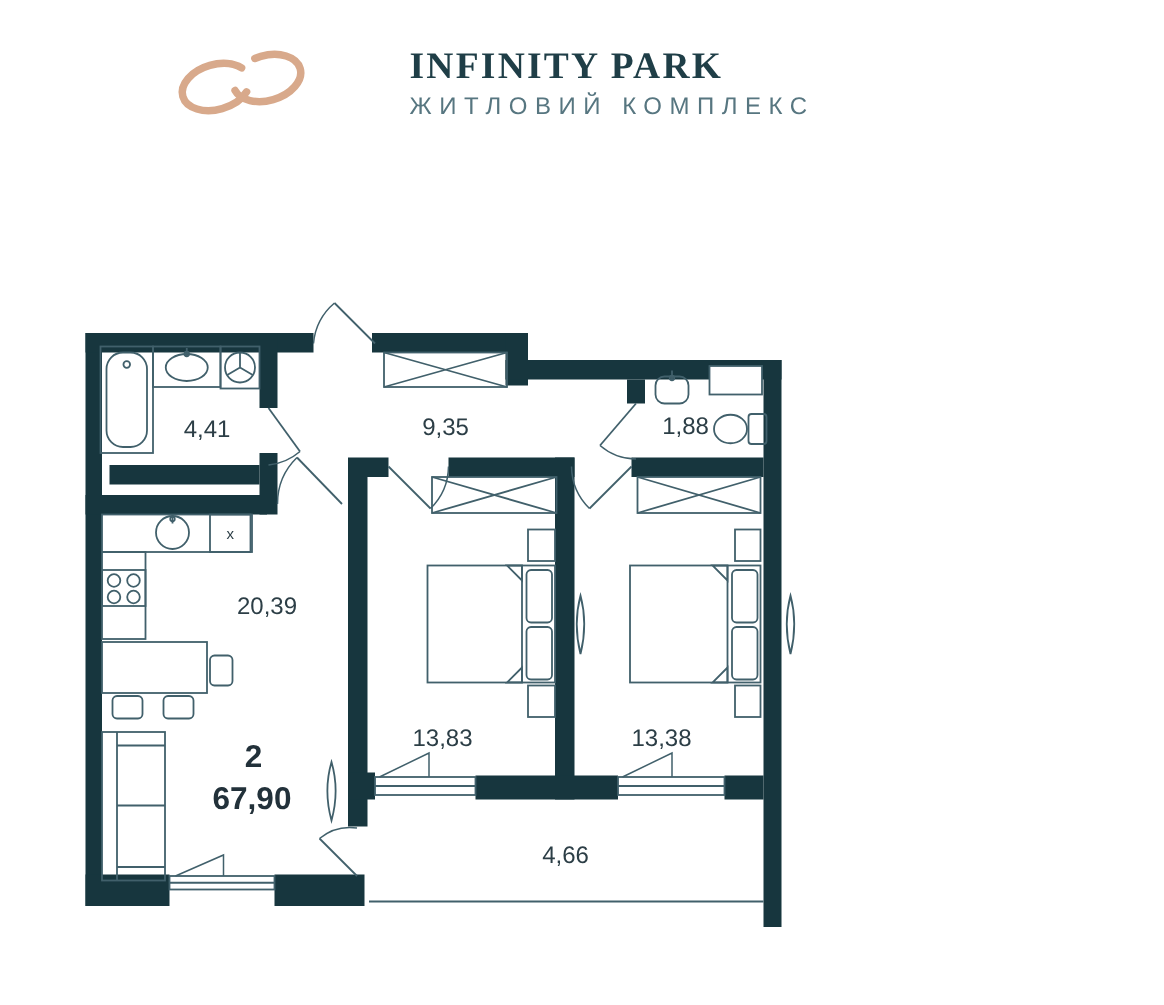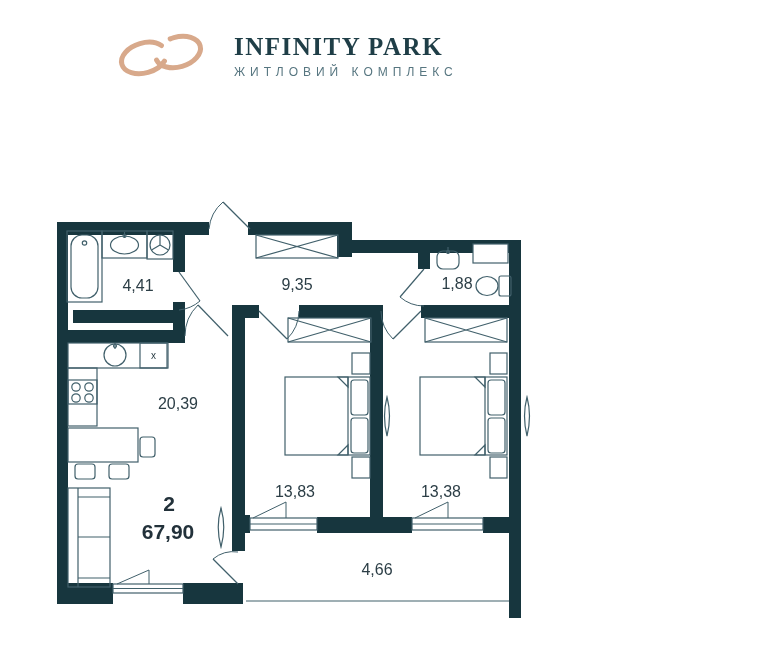--- a/index.html
+++ b/index.html
@@ -6,26 +6,26 @@
     --wall:#17363e;
     --line:#41606b;
     --label:#2c3e46;
     --accent:#d8a98b;
     --brand:#1f3e47;
     --tagline:#577680;
   }
   html,body{margin:0;padding:0;background:#ffffff;}
   .stage{position:relative;width:776px;height:670px;background:#fff;overflow:hidden;
          font-family:"Liberation Sans", sans-serif;}
-  .logo{position:absolute;left:116px;top:26px;display:flex;align-items:center;}
+  .logo{position:absolute;left:116px;top:26px;display:flex;align-items:center;gap:39px;}
   .logo-mark{flex:0 0 auto;}
   .logo-text{margin-left:26px;}
   .brand-name{font-family:"Liberation Serif", serif;font-weight:bold;font-size:25px;
               letter-spacing:1.5px;color:var(--brand);line-height:1.1;}
-  .brand-tagline{font-size:12px;letter-spacing:5px;color:var(--tagline);margin-top:4px;}
+  .brand-tagline{font-size:16px;letter-spacing:5px;color:var(--tagline);margin-top:4px;}
   svg text{font-family:"Liberation Sans", sans-serif;}
   .wall{fill:var(--wall);stroke:none;}
   .ln{stroke:var(--line);stroke-width:1.2;fill:none;}
   .lnw{stroke:var(--line);stroke-width:1.2;fill:#ffffff;}
   .arc{stroke:var(--line);stroke-width:1;fill:none;}
   .room-label{font-size:16px;fill:var(--label);text-anchor:middle;}
   .apt-label{font-size:21px;font-weight:bold;fill:#22313a;text-anchor:middle;}
   .tiny-label{font-size:10px;fill:var(--label);text-anchor:middle;}
 </style>
 </head>

